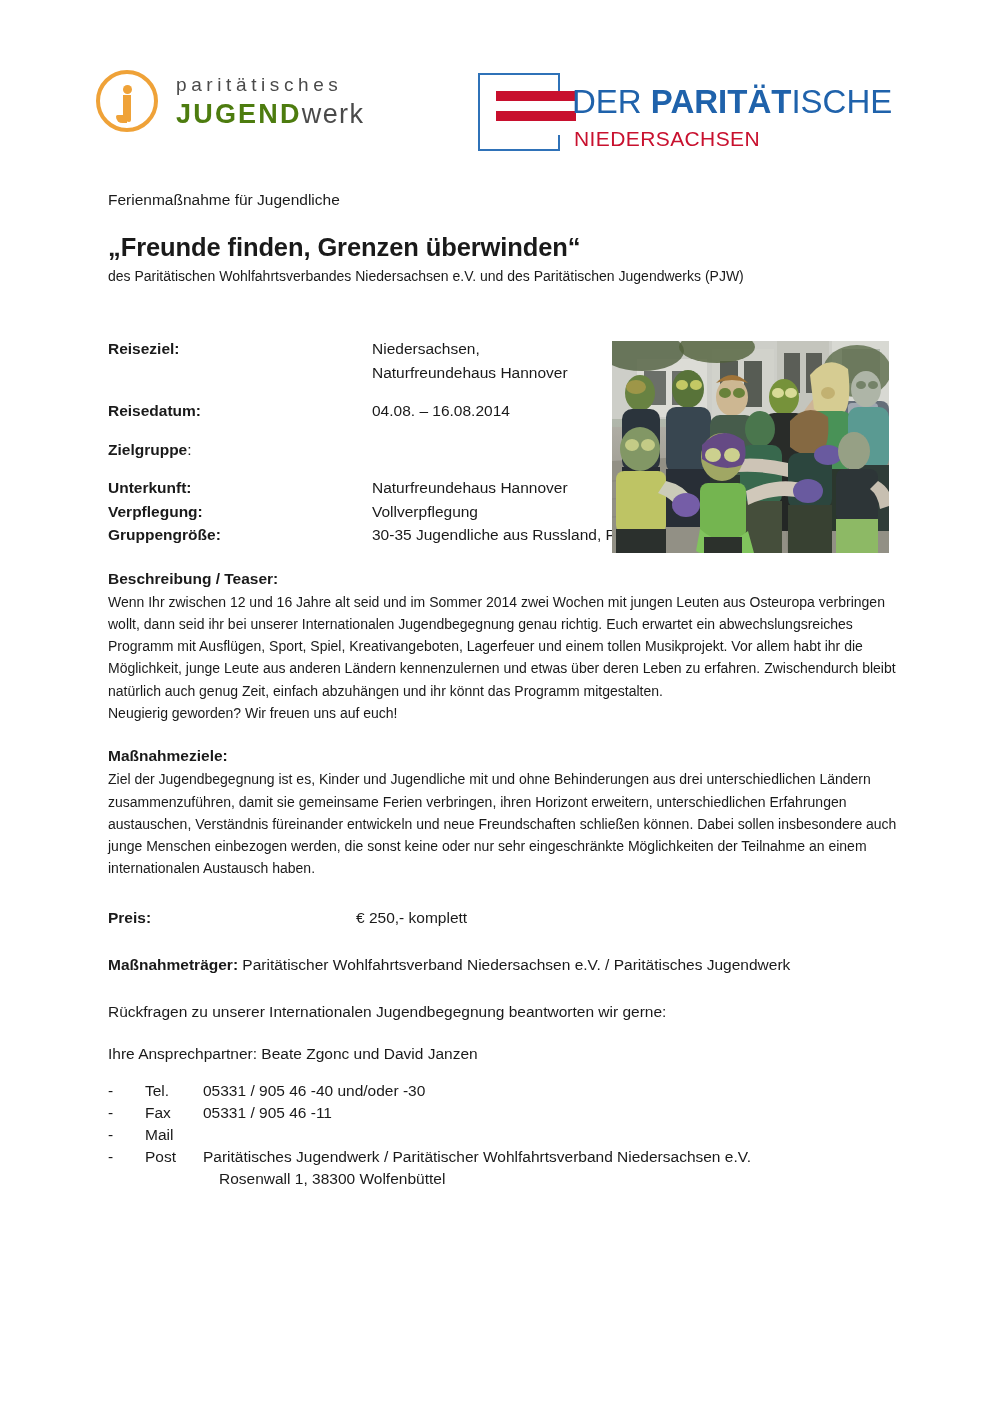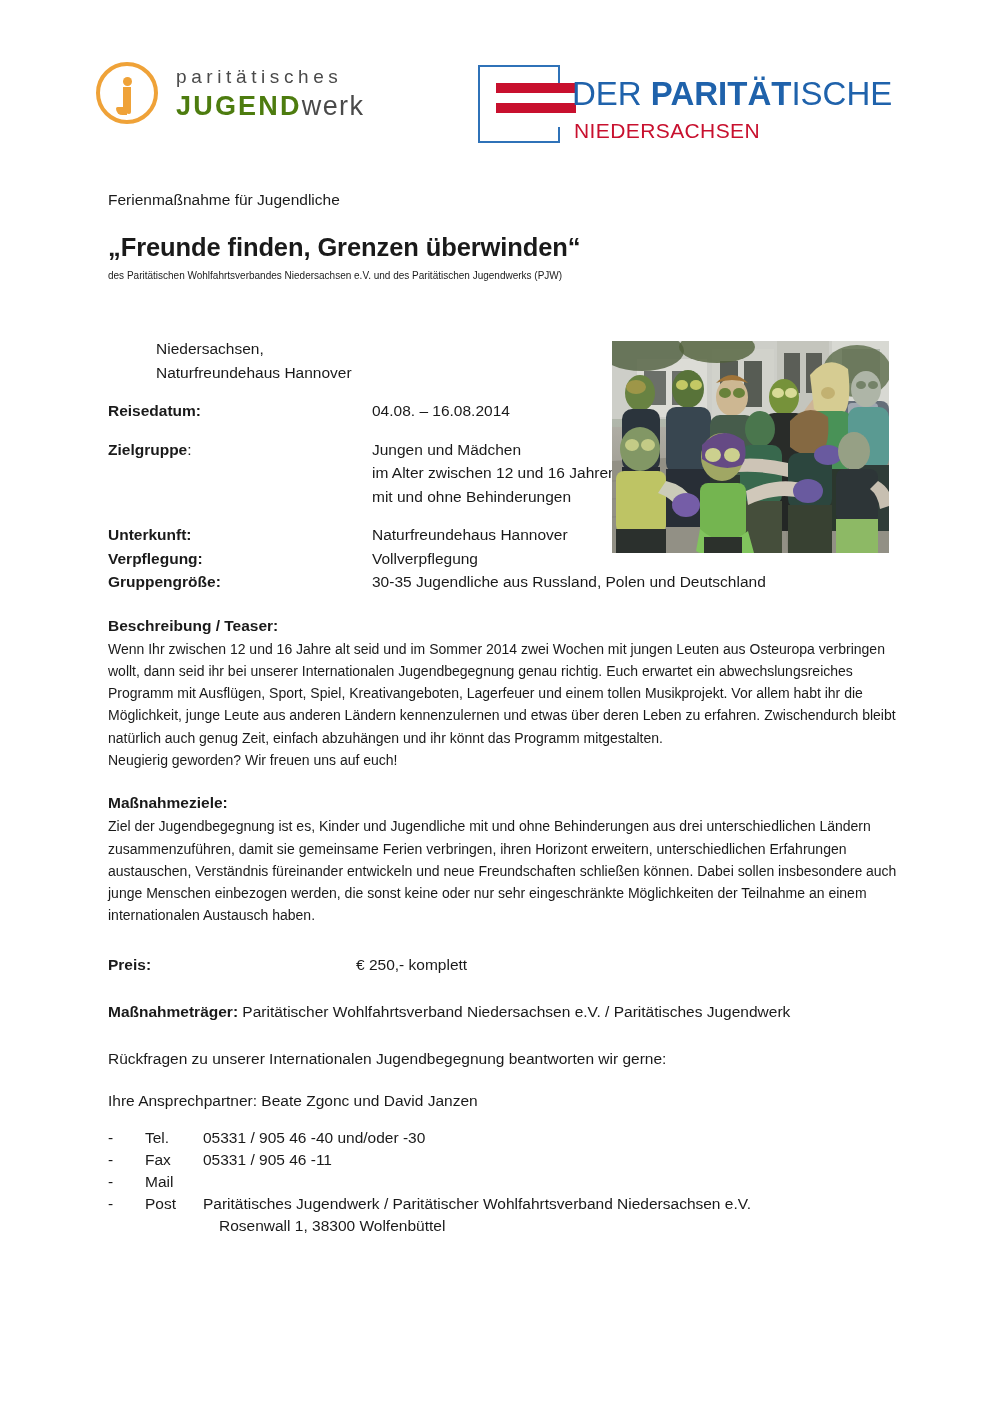--- a/index.html
+++ b/index.html
@@ -9,21 +9,21 @@
     height: 1415px;
     background: #ffffff;
     font-family: "Liberation Sans", sans-serif;
     color: #1a1a1a;
     position: relative;
     overflow: hidden;
   }
   .page { position: relative; width: 1000px; height: 1415px; padding: 0; }
 
   
-  .header { position: absolute; left: 0; top: 47px; width: 1000px; height: 110px; }
+  .header { position: absolute; left: 0; top: 55px; width: 1000px; height: 110px; }
 
   .logo-pjw { position: absolute; left: 96px; top: 15px; display: flex; align-items: center; }
   .pjw-mark {
     width: 62px; height: 62px; border-radius: 50%;
     border: 4px solid #EFA238;
     position: relative; flex: 0 0 auto;
   }
   .pjw-mark .j-stem {
     position: absolute; left: 50%; top: 21px; margin-left: -4px;
     width: 8px; height: 27px; background: #EFA238;
@@ -73,21 +73,21 @@
     font-size: 21px; color: #c8102e; letter-spacing: 0.4px; font-weight: 400; white-space: nowrap;
   }
 
   
   .content { position: absolute; left: 108px; top: 190px; width: 790px; }
 
   .kicker { font-size: 15.5px; line-height: 20px; color: #1a1a1a; margin: 0 0 22px 0; }
   .title-main {
     font-size: 25.5px; font-weight: 700; line-height: 31px; margin: 0; letter-spacing: -0.1px;
   }
-  .title-sub2 { font-size: 10px; line-height: 22px; margin: 2px 0 0 0; }
+  .title-sub2 { font-size: 14px; line-height: 22px; margin: 2px 0 0 0; }
 
   .info-table { margin-top: 50px; width: 790px; position: relative; }
   .row { display: flex; }
   .row .lbl { width: 216px; flex: 0 0 216px; font-size: 15.5px; line-height: 23.5px; font-weight: 700; }
   .row .lbl .thin { font-weight: 400; }
   .row .val { font-size: 15.5px; line-height: 23.5px; font-weight: 400; margin-left: 48px; }
   .gap-sm { height: 15px; }
 
   .photo {
     position: absolute; left: 504px; top: 4px; width: 277px; height: 212px;
@@ -286,42 +286,38 @@
             <rect x="224" y="128" width="42" height="54" rx="8" fill="#30383a"></rect>
             <path d="M266 140 q14 8 14 24 l-12 4 q-2 -14 -10 -20 z" fill="#d2cabb"></path>
             <rect x="224" y="178" width="42" height="34" fill="#95c36b"></rect>
           </g>
 
           <rect width="277" height="212" fill="#000" opacity=".05"></rect>
         </svg>
       </div>
 
       <div class="row">
+        <div class="lbl">Reiseziel:</div>
         <div class="val">
           <span>Niedersachsen,</span><br>
           <span>Naturfreundehaus Hannover</span>
         </div>
       </div>
 
       <div class="gap-sm"></div>
 
       <div class="row">
         <div class="lbl">Reisedatum:</div>
         <div class="val">04.08. – 16.08.2014</div>
       </div>
 
       <div class="gap-sm"></div>
 
       <div class="row">
         <div class="lbl"><span>Zielgruppe</span><span class="thin">:</span></div>
-        <div class="val">
-          <span>Jungen und Mädchen</span><br>
-          <span>im Alter zwischen 12 und 16 Jahren</span><br>
-          <span>mit und ohne Behinderungen</span>
-        </div>
       </div>
 
       <div class="gap-sm"></div>
 
       <div class="row">
         <div class="lbl">Unterkunft:</div>
         <div class="val">Naturfreundehaus Hannover</div>
       </div>
       <div class="row">
         <div class="lbl">Verpflegung:</div>

